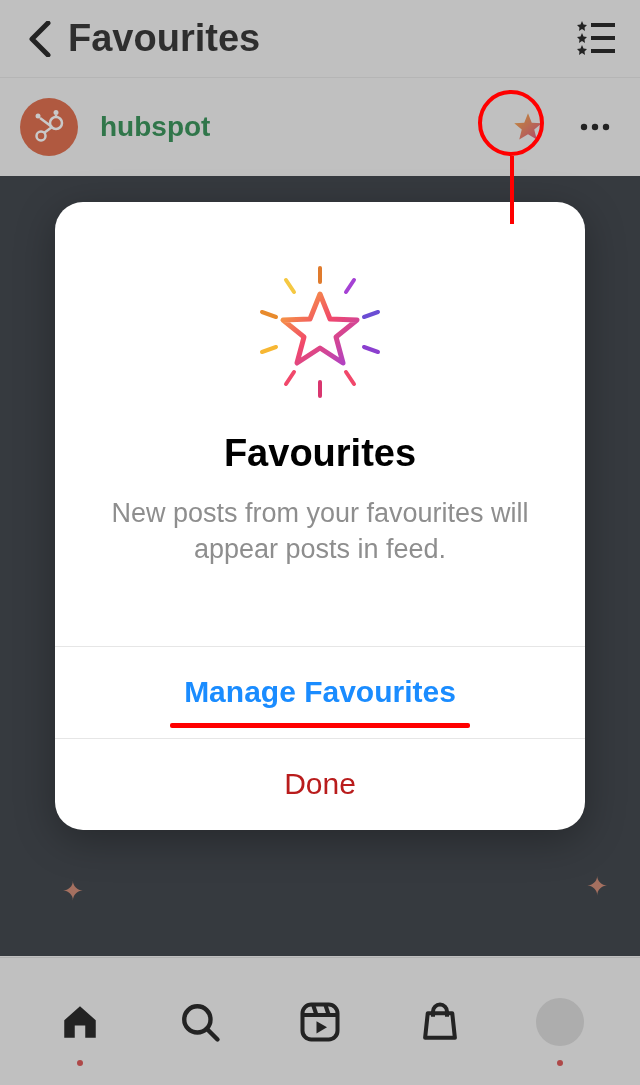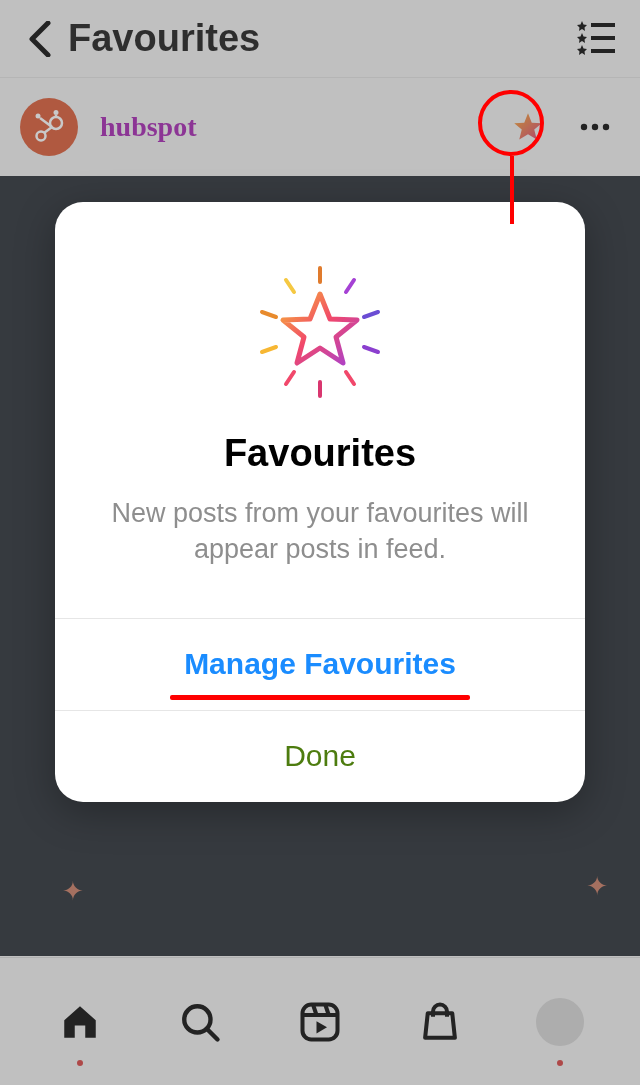--- a/index.html
+++ b/index.html
@@ -49,22 +49,21 @@
     width: 58px; height: 58px;
     border-radius: 50%;
     background: #d9532d;
     display:flex; align-items:center; justify-content:center;
     flex-shrink:0;
   }
   .username {
     font-size: 28px;
     font-weight: 600;
     margin-left: 22px;
-    color:#a21caf;
-    font-family:Liberation Serif, serif;
+    color:#15803d;
   }
   .star-slot {
     margin-left:auto;
     width: 60px; height:60px;
     display:flex; align-items:center; justify-content:center;
     position:relative;
   }
   .more-dots {
     width: 50px; height:50px;
     display:flex; align-items:center; justify-content:center;
@@ -159,22 +158,22 @@
   .modal-btn {
     border-top: 1px solid #e6e6e6;
     height: 92px;
     display:flex;
     align-items:center;
     justify-content:center;
     font-size: 30px;
     cursor:pointer;
     position:relative;
   }
-  .btn-primary { color:#1a8cff; font-weight:600; }
-  .btn-secondary { color:#4d7c0f; }
+  .btn-primary { color:#1a8cff; font-weight:600;margin-top:28px; }
+  .btn-secondary { color:#b91c1c; }
 
   
   .annot-circle {
     position:absolute;
     left: 478px;
     top: 90px;
     width: 66px; height:66px;
     border: 4px solid #ff0000;
     border-radius:50%;
     z-index: 50;

